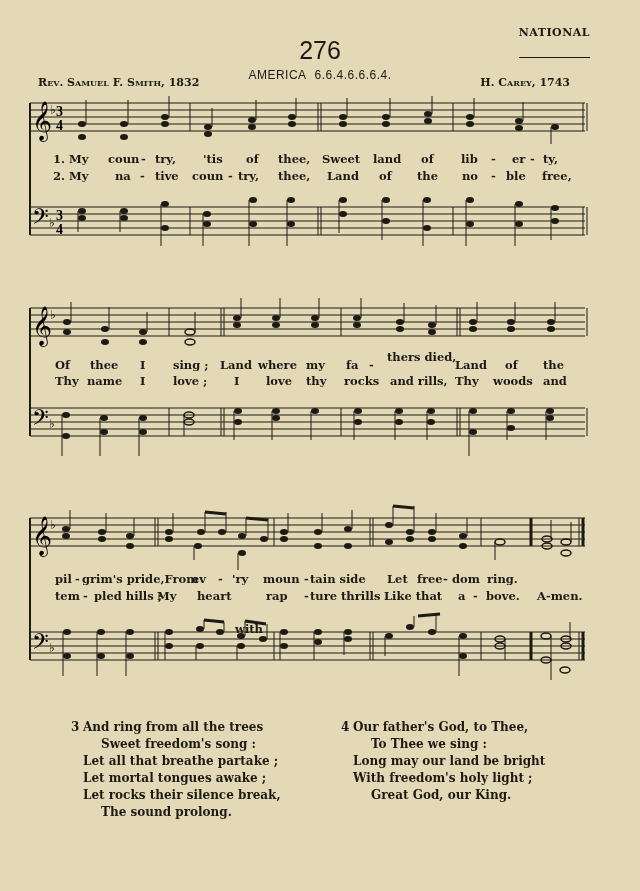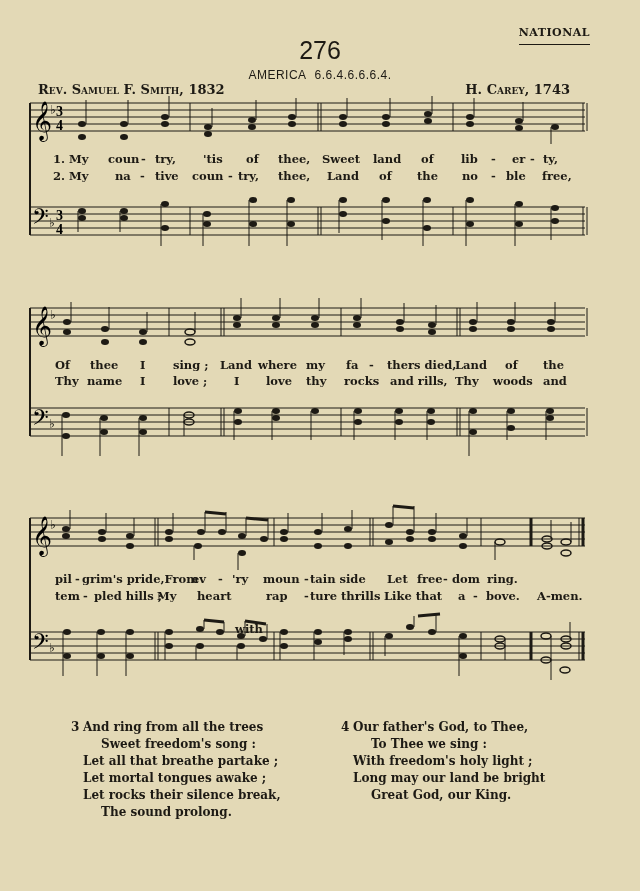--- a/index.html
+++ b/index.html
@@ -2,25 +2,25 @@
 <html><head>
 <meta charset="utf-8">
 <style>
   html, body { margin:0; padding:0; }
   body {
     width:640px; height:891px; background:#e3d9b6; position:relative; overflow:hidden;
     font-family: "DejaVu Serif", "Liberation Serif", serif; color:#1d1a14;
   }
   .abs { position:absolute; }
   .section { top:26px; right:50px; font-size:11px; font-weight:bold; letter-spacing:0.5px;
-    border-bottom:1px solid #1d1a14; padding-bottom:5px; }
+    border-bottom:1px solid #1d1a14; padding-bottom:18px; }
   .hymn-no { top:36px; left:0; width:640px; text-align:center; font-family:"Liberation Sans", sans-serif; font-size:25px; }
   .tune { top:68px; left:0; width:640px; text-align:center; font-family:"Liberation Sans", sans-serif; font-size:12px; letter-spacing:0.5px; }
   .tune .meter { margin-left:8px; }
-  .credit { top:82px; font-size:13px; font-weight:bold; font-variant:small-caps; }
+  .credit { top:76px; font-size:11px; font-weight:bold; font-variant:small-caps; }
   .credit.left { left:38px; }
   .credit.right { right:70px; }
   svg.music { position:absolute; left:0; top:0; }
   .lyric { position:absolute; font-size:11.5px; font-weight:bold; white-space:nowrap; }
   .verse { position:absolute; font-size:12px; font-weight:bold; line-height:17px; }
   .verse .ln { display:block; white-space:nowrap; }
   .verse .ind { padding-left:18px; }
   .verse .num { position:absolute; left:-12px; top:0; }
 </style>
 </head>
@@ -463,21 +463,21 @@
 <div>
   <span class="lyric" style="left:55px;top:358px">Of</span>
   <span class="lyric" style="left:90px;top:358px">thee</span>
   <span class="lyric" style="left:140px;top:358px">I</span>
   <span class="lyric" style="left:173px;top:358px">sing ;</span>
   <span class="lyric" style="left:220px;top:358px">Land</span>
   <span class="lyric" style="left:258px;top:358px">where</span>
   <span class="lyric" style="left:306px;top:358px">my</span>
   <span class="lyric" style="left:346px;top:358px">fa</span>
   <span class="lyric" style="left:369px;top:358px">-</span>
-  <span class="lyric" style="left:387px;top:358px">thers died,</span>
+  <span class="lyric" style="left:387px;top:350px">thers died,</span>
   <span class="lyric" style="left:455px;top:358px">Land</span>
   <span class="lyric" style="left:505px;top:358px">of</span>
   <span class="lyric" style="left:543px;top:358px">the</span>
 
   <span class="lyric" style="left:55px;top:374px">Thy</span>
   <span class="lyric" style="left:87px;top:374px">name</span>
   <span class="lyric" style="left:140px;top:374px">I</span>
   <span class="lyric" style="left:173px;top:374px">love ;</span>
   <span class="lyric" style="left:234px;top:374px">I</span>
   <span class="lyric" style="left:266px;top:374px">love</span>
@@ -527,16 +527,16 @@
   <span class="ln ind">Sweet freedom's song :</span>
   <span class="ln">Let all that breathe partake ;</span>
   <span class="ln">Let mortal tongues awake ;</span>
   <span class="ln">Let rocks their silence break,</span>
   <span class="ln ind">The sound prolong.</span>
 </div>
 <div class="verse" style="left:353px;top:719px">
   <span class="num">4</span>
   <span class="ln">Our father's God, to Thee,</span>
   <span class="ln ind">To Thee we sing :</span>
+  <span class="ln">Long may our land be bright</span>
   <span class="ln">With freedom's holy light ;</span>
-  <span class="ln">Long may our land be bright</span>
   <span class="ln ind">Great God, our King.</span>
 </div>
 
 </body></html>

